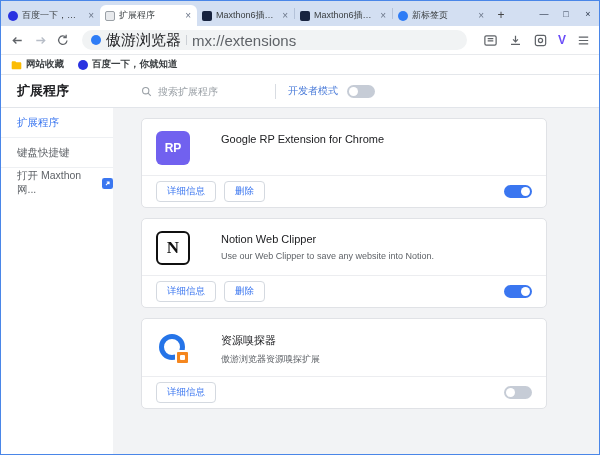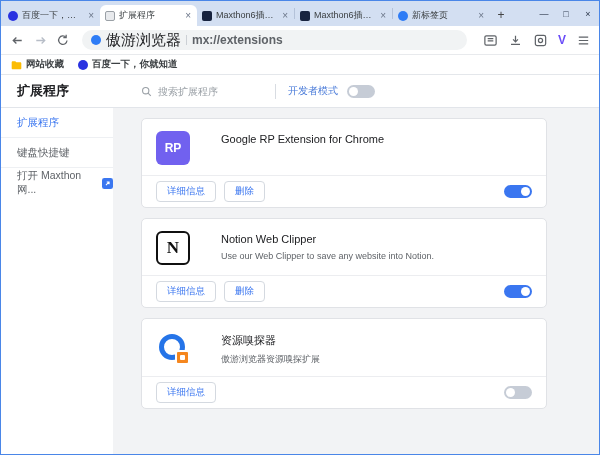--- a/index.html
+++ b/index.html
@@ -23,21 +23,21 @@
   .win-controls { margin-left:auto; display:flex; height:100%; }
   .win-btn { width:22px; height:100%; display:flex; align-items:center; justify-content:center; font-size:9px; color:#2f3a4d; cursor:pointer; }
 
   
   .toolbar { height:29px; background:#fff; border-bottom:1px solid #e8eaed; display:flex; align-items:center; padding:0 8px; gap:7px; flex-shrink:0; }
   .nav-icon { width:16px; height:16px; display:flex; align-items:center; justify-content:center; cursor:pointer; }
   .addressbar { width:385px; height:20px; background:#f1f3f4; border-radius:10px; display:flex; align-items:center; gap:5px; padding:0 9px; margin-left:4px; cursor:text; }
   .addr-favicon { width:10px; height:10px; border-radius:50%; background:#2e7cf6; flex-shrink:0; }
   .site-name { font-size:15px; color:#202124; white-space:nowrap; }
   .addr-sep { width:1px; height:10px; background:#ccd0d5; }
-  .url { font-size:12px; color:#5f6368; white-space:nowrap;font-weight:bold; }
+  .url { font-size:15px; color:#5f6368; white-space:nowrap; }
   .toolbar-right { margin-left:auto; display:flex; align-items:center; gap:9px; }
   .v-logo { font-size:12px; font-weight:bold; color:#6b4df8; cursor:pointer; }
 
   
   .bookmarks { height:20px; background:#fff; border-bottom:1px solid #e4e7eb; display:flex; align-items:center; gap:14px; padding:0 10px; flex-shrink:0; }
   .bm-item { display:flex; align-items:center; gap:4px; font-size:9.5px; color:#3c4043; cursor:pointer;font-weight:bold; }
 
   
   .content-header { height:33px; background:#fff; border-bottom:1px solid #e2e5ea; display:flex; align-items:center; flex-shrink:0; }
   .page-title { width:112px; padding-left:16px; font-size:13px; font-weight:bold; color:#202124; flex-shrink:0; }

